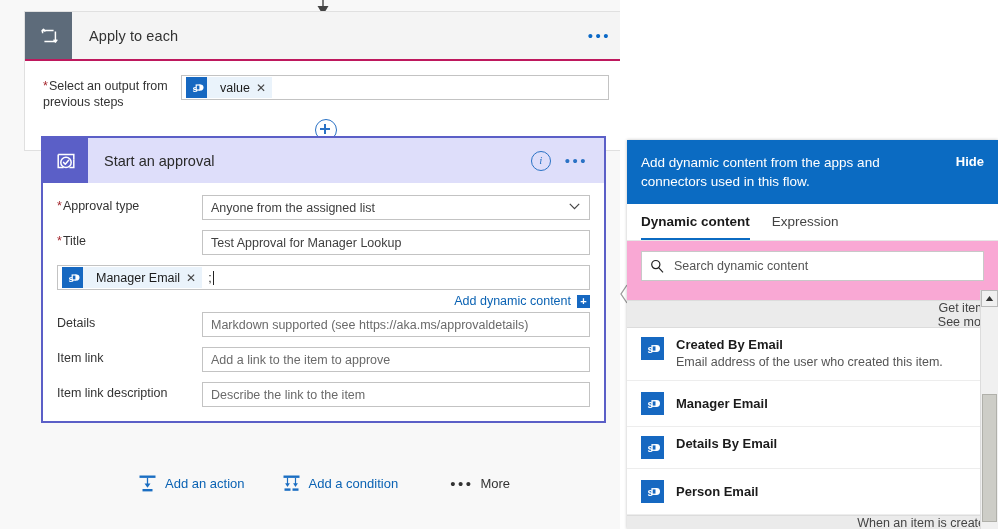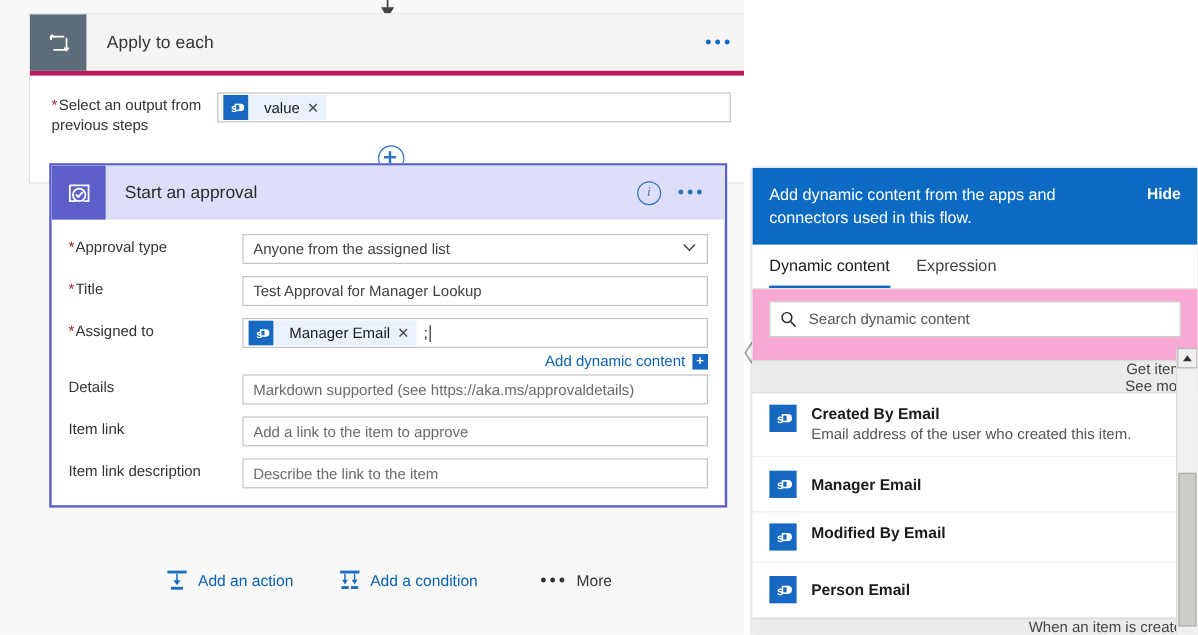--- a/index.html
+++ b/index.html
@@ -39,21 +39,21 @@
     width: 604px;
     background: #ffffff;
     border: 1px solid #e0e0e0;
     box-sizing: border-box;
   }
   .apply-head {
     height: 47px;
     display: flex;
     align-items: center;
     background: #f4f4f4;
-    border-bottom: 4px solid #be185d;
+    border-bottom: 2px solid #be185d;
   }
   .apply-icon {
     width: 47px; height: 47px;
     background: #5d6b7a;
     display: flex; align-items: center; justify-content: center;
     flex: 0 0 auto;
   }
   .apply-title {
     font-size: 14.5px;
     color: #333;
@@ -326,21 +326,21 @@
     font-size: 13.5px;
     color: #444;
     height: 36px;
     line-height: 36px;
     cursor: pointer;
     margin-right: 22px;
     position: relative;
   }
   .tab.active {
     color: #1a1a1a;
-    font-weight: normal;
+    font-weight: bold;
   }
   .tab.active:after {
     content: "";
     position: absolute;
     left: 0; right: 0; bottom: 0;
     height: 2.5px;
     background: #0b6bc2;
   }
   .search-wrap {
     padding: 10px 14px 19px 14px;
@@ -526,23 +526,20 @@
       <div class="field-row">
         <div class="field-label">
           <span class="req-star">*</span><span>Title</span>
         </div>
         <div class="field-ctl">
           <input class="txt" value="Test Approval for Manager Lookup" style="">
         </div>
       </div>
 
       <div class="field-row" style="margin-bottom:2px;">
-        <div class="field-label">
-          <span class="req-star">*</span><span>Assigned to</span>
-        </div>
         <div class="field-ctl">
           <div class="token-box">
             <span class="token">
               <svg class="sp-ico" viewBox="0 0 21 21">
                 <rect width="21" height="21" fill="#1668c1"></rect>
                 <text x="6.5" y="14.6" font-family="Liberation Sans, sans-serif" font-size="9.5" font-weight="bold" fill="#ffffff">s</text>
                 <circle cx="14.4" cy="10.5" r="3.1" fill="#ffffff"></circle>
                 <rect x="9.6" y="7.4" width="4.8" height="6.2" fill="#ffffff"></rect>
                 <rect x="10.8" y="8.6" width="2.6" height="3.8" fill="#1668c1"></rect>
               </svg>
@@ -680,21 +677,21 @@
 
     <div class="dc-item">
       <svg class="sp-ico-lg" viewBox="0 0 23 23">
         <rect width="23" height="23" fill="#1668c1"></rect>
         <text x="6.5" y="15.8" font-family="Liberation Sans, sans-serif" font-size="10" font-weight="bold" fill="#ffffff">s</text>
         <circle cx="15.6" cy="11.5" r="3.4" fill="#ffffff"></circle>
         <rect x="10.4" y="8.1" width="5.2" height="6.8" fill="#ffffff"></rect>
         <rect x="11.7" y="9.4" width="2.8" height="4.2" fill="#1668c1"></rect>
       </svg>
       <div class="dc-texts">
-        <div class="dc-name">Modified By Email</div>
+        <div class="dc-name">Details By Email</div>
       </div>
     </div>
 
     <div class="dc-item noDesc">
       <svg class="sp-ico-lg" viewBox="0 0 23 23">
         <rect width="23" height="23" fill="#1668c1"></rect>
         <text x="6.5" y="15.8" font-family="Liberation Sans, sans-serif" font-size="10" font-weight="bold" fill="#ffffff">s</text>
         <circle cx="15.6" cy="11.5" r="3.4" fill="#ffffff"></circle>
         <rect x="10.4" y="8.1" width="5.2" height="6.8" fill="#ffffff"></rect>
         <rect x="11.7" y="9.4" width="2.8" height="4.2" fill="#1668c1"></rect>

